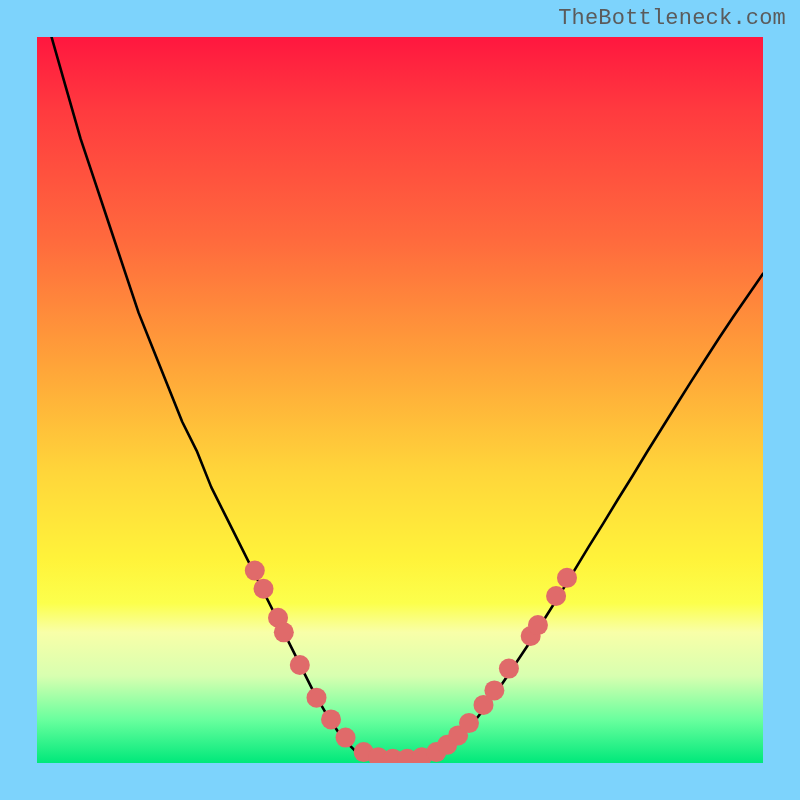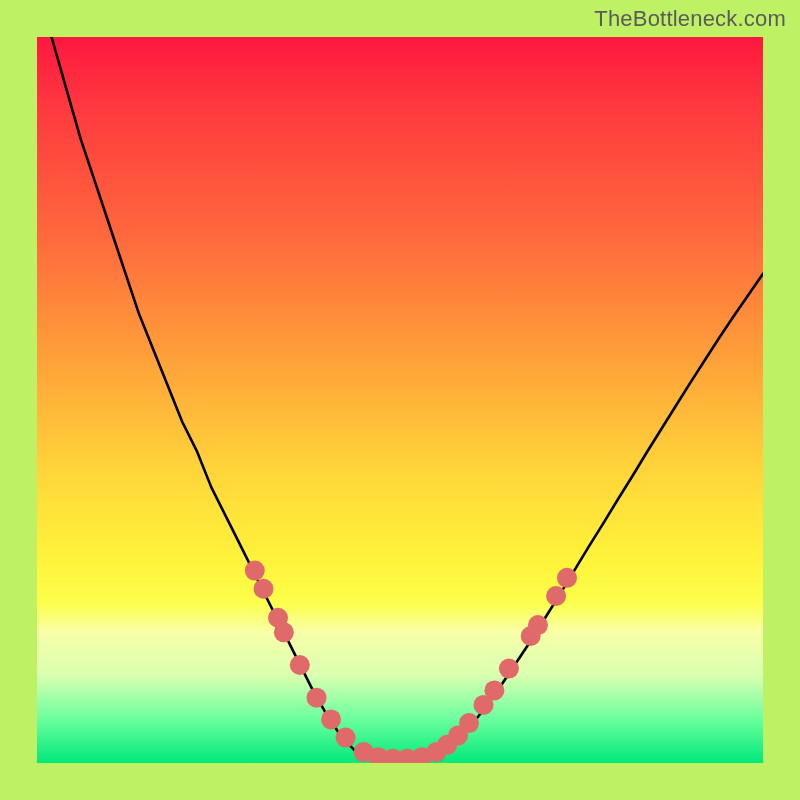--- a/index.html
+++ b/index.html
@@ -10,21 +10,22 @@
     background: #000;
     position: relative;
     font-family: Arial, Helvetica, sans-serif;
   }
   .frame {
     position: absolute;
     left: 0;
     top: 0;
     width: 800px;
     height: 800px;
-    background: #bef264;
+    background: #7dd3fc;
+    font-family: Liberation Mono, monospace;
   }
   .plot-area {
     position: absolute;
     left: 37px;
     top: 37px;
     width: 726px;
     height: 726px;
     overflow: hidden;
   }
   

